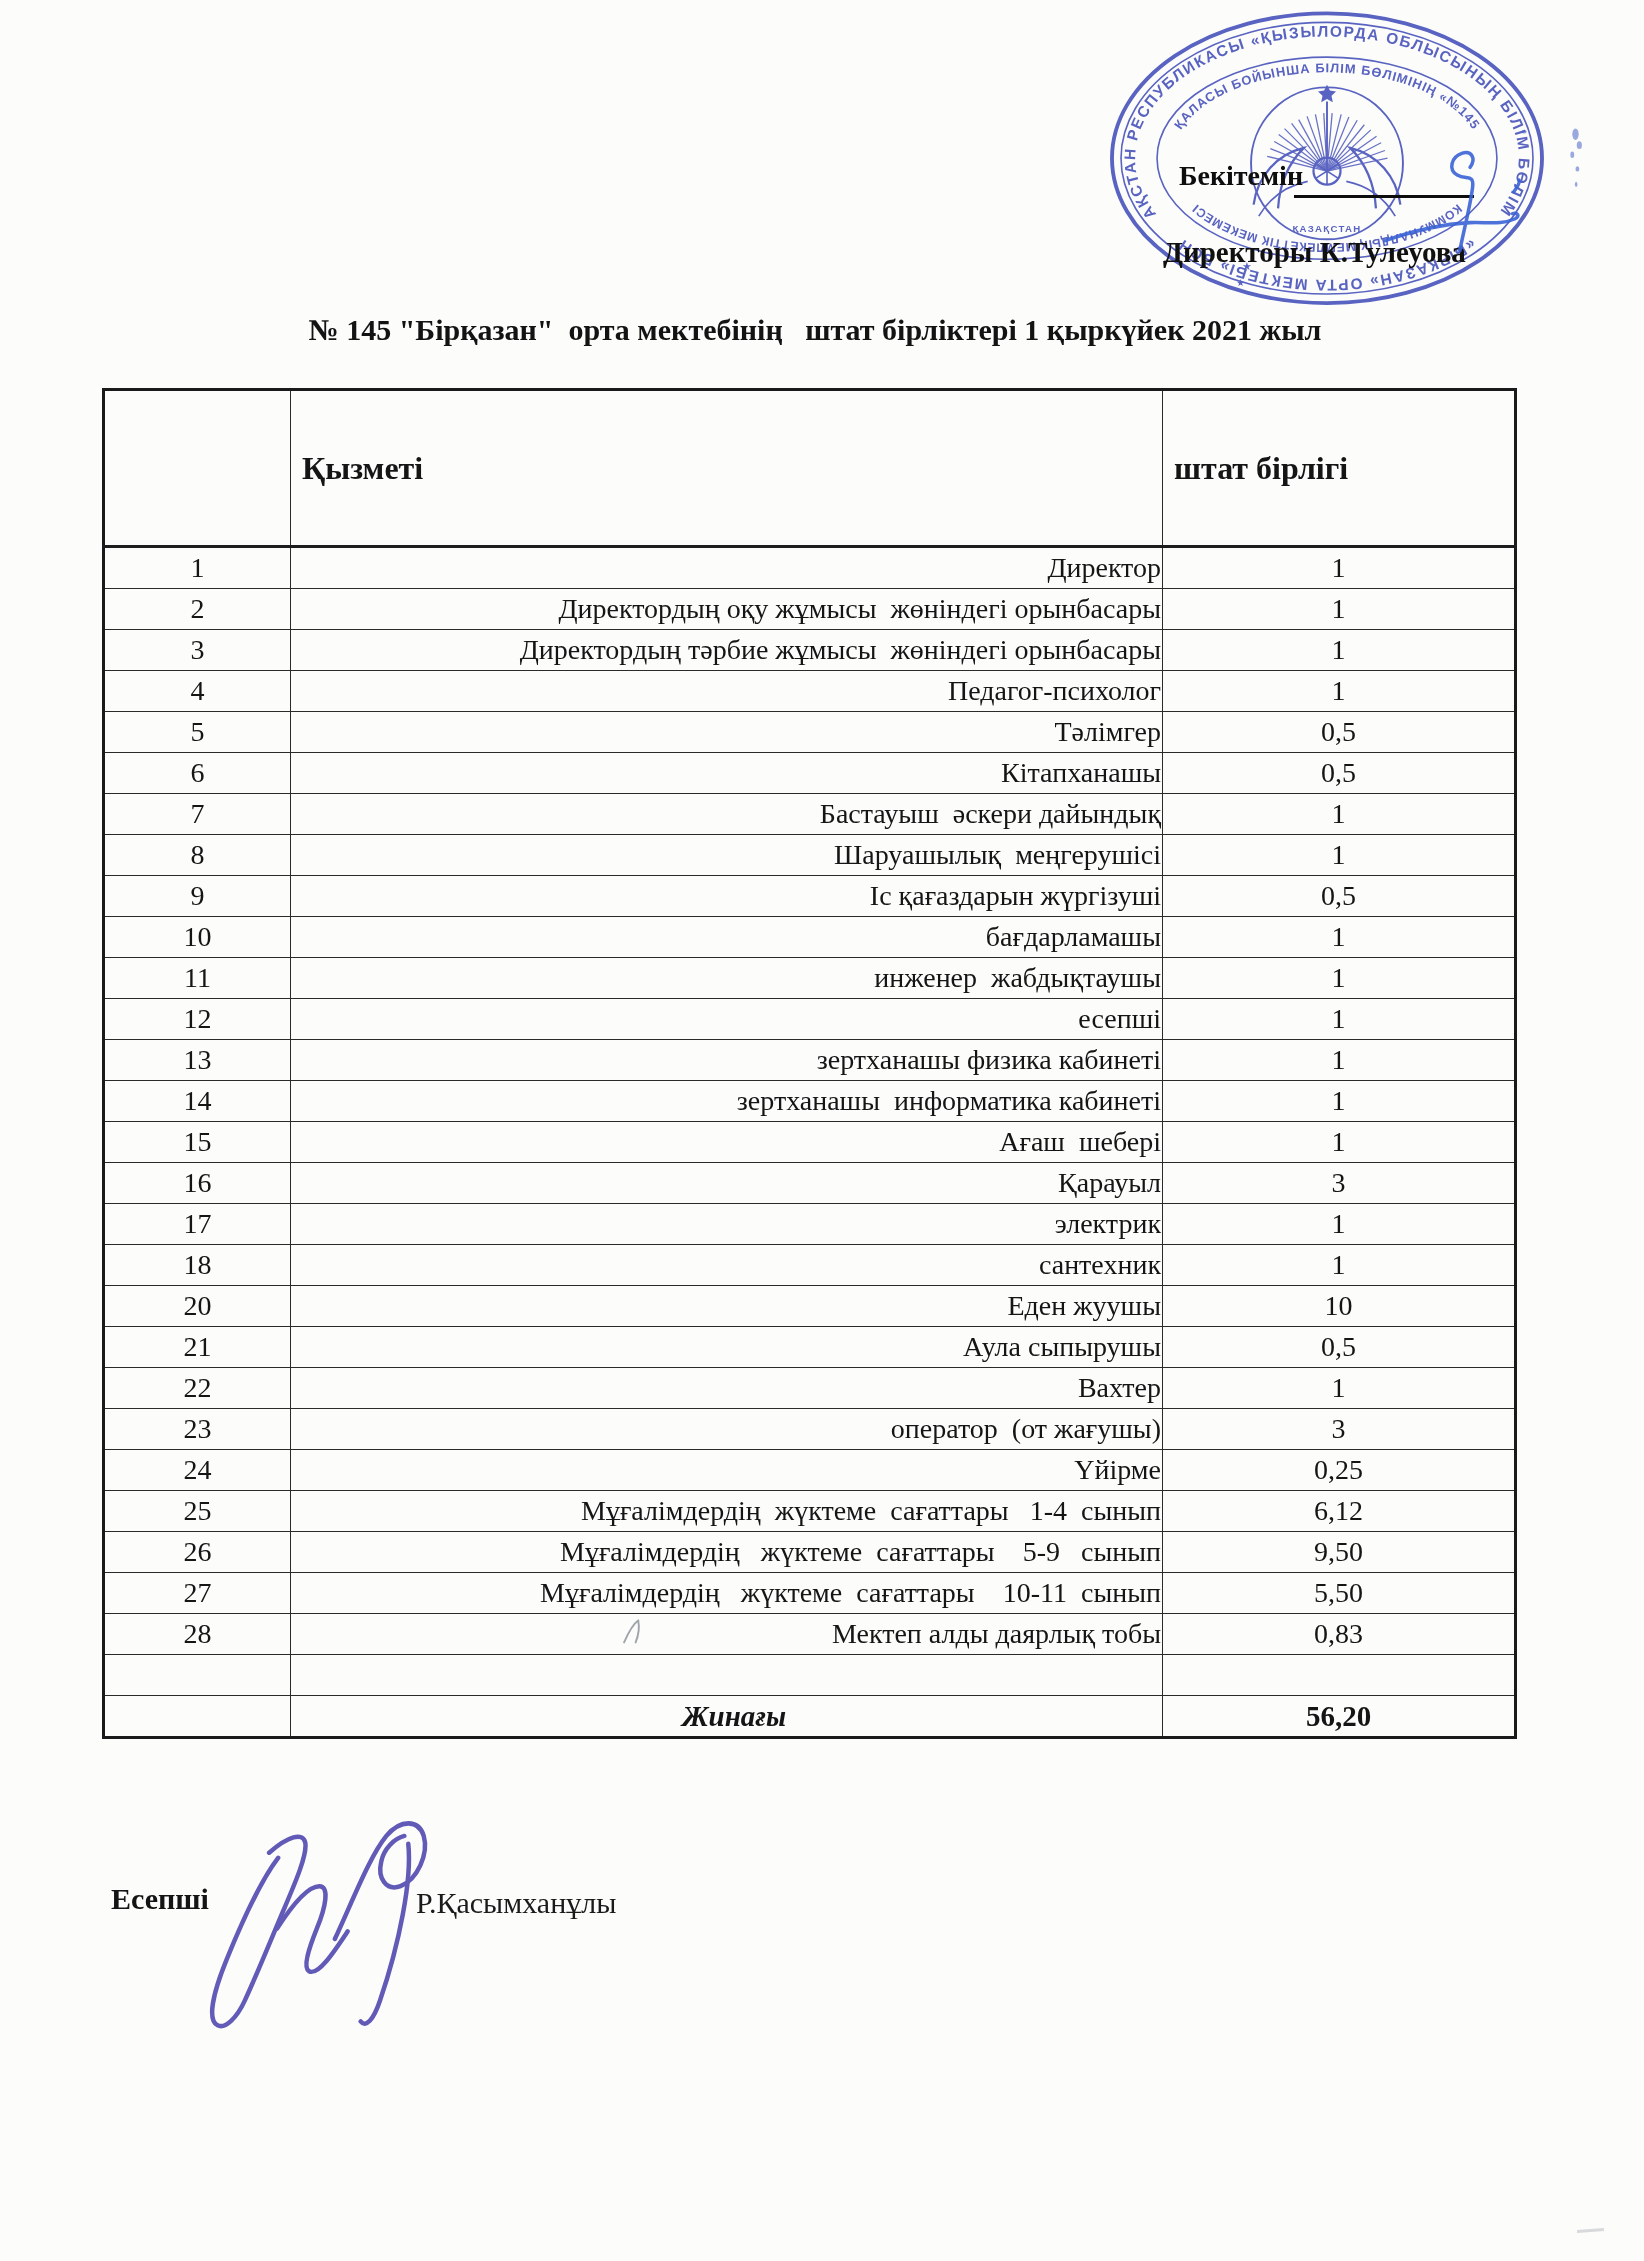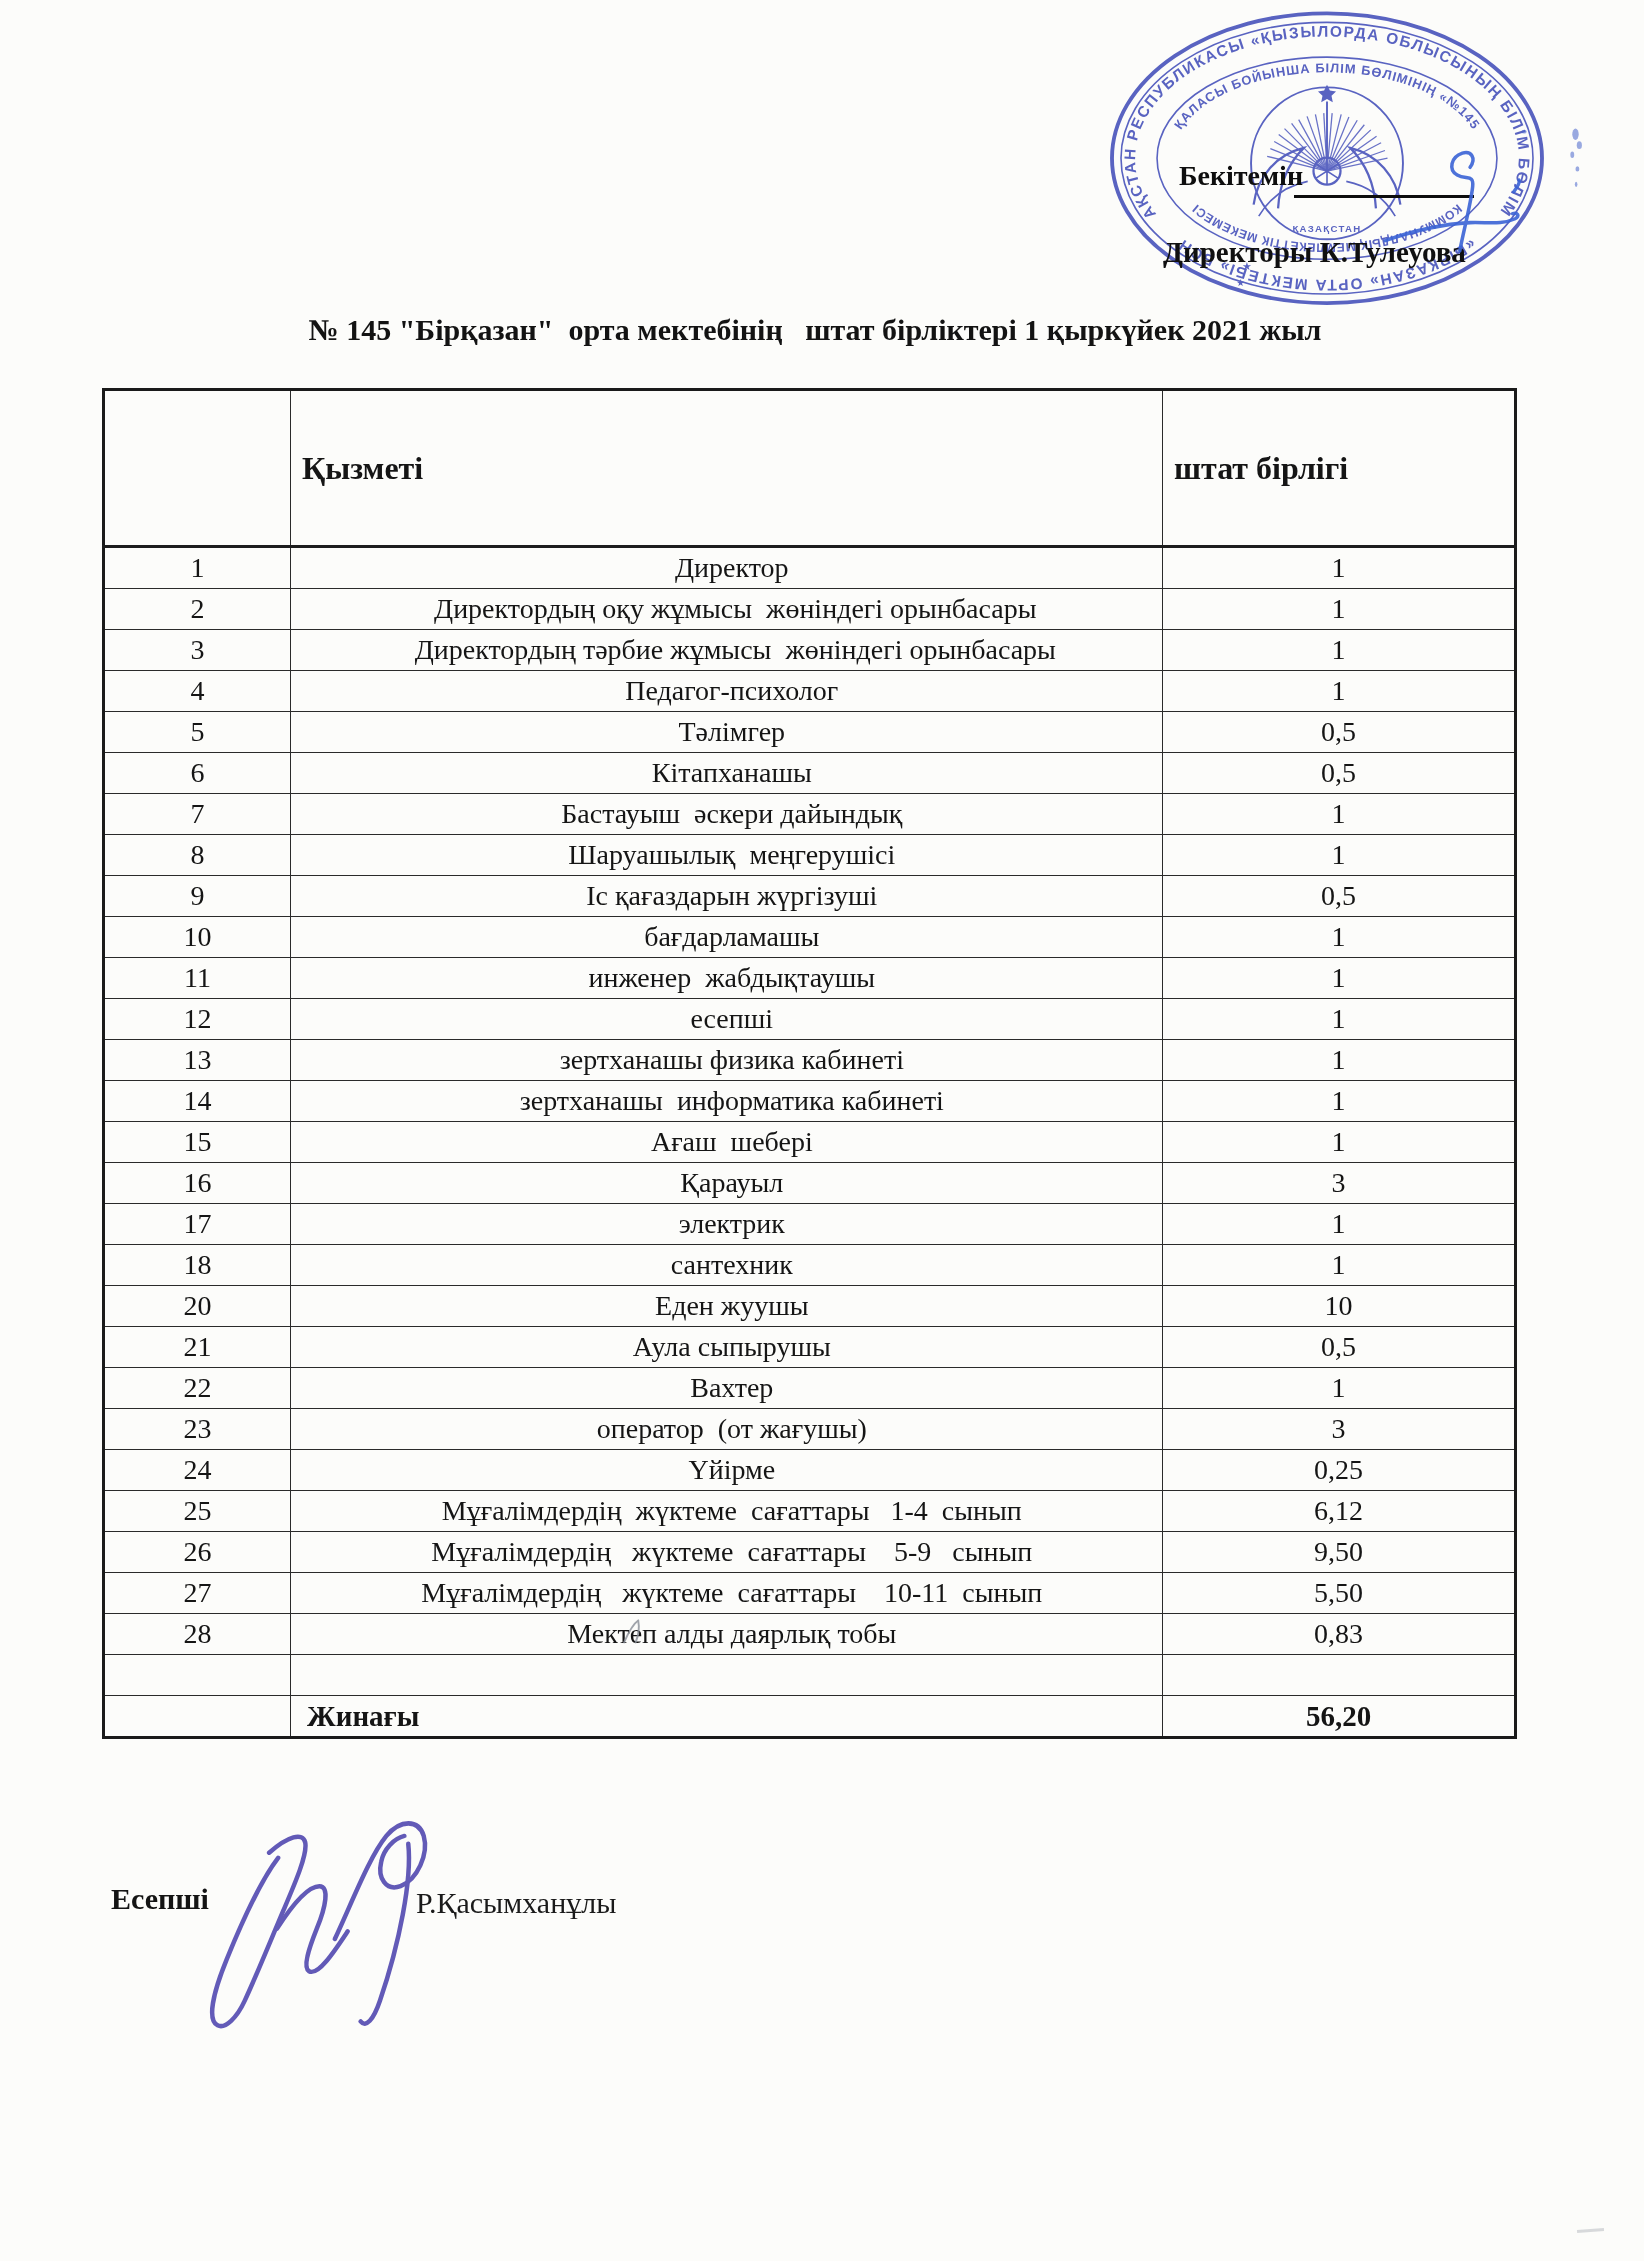--- a/index.html
+++ b/index.html
@@ -27,24 +27,24 @@
     border:3.9px solid #1a1a1a;
   }
   table.staff th,table.staff td{border:1.9px solid #2a2a2a;overflow:hidden;}
   table.staff thead th{
     height:152px;font-size:32px;font-weight:bold;text-align:left;vertical-align:middle;
     border-bottom:3.2px solid #1d1d1d;
     padding-left:11px;
   }
   table.staff tbody td{height:38px;vertical-align:middle;}
   td.num{text-align:center;}
-  td.service{text-align:center;padding-left:11.6px;white-space:pre-wrap;}
+  td.service{text-align:right;padding-left:11.6px;white-space:pre-wrap;}
   td.units{text-align:center;}
   tr.total-row td{font-weight:bold;font-size:29px;}
-  tr.total-row td.service{text-align:left;padding-left:16px;}
+  tr.total-row td.service{text-align:center;padding-left:16px;font-style:italic;}
   tr.empty-row td{height:39px;}
   
   .acct-label{position:absolute;left:111px;top:1882px;font-size:30px;font-weight:bold;color:#141414;}
   .acct-name{position:absolute;left:416px;top:1886px;font-size:30px;color:#1a1a1a;}
   .sig-bottom{position:absolute;left:193px;top:1796px;width:245px;height:248px;}
   .pencil-mark{position:absolute;left:606px;top:1609px;width:58px;height:45px;}
   .bottom-dash{position:absolute;left:1577px;top:2229px;width:27px;height:3.2px;background:#c3c6cb;opacity:.65;transform:rotate(-4deg);}
 </style>
 </head>
 <body>

